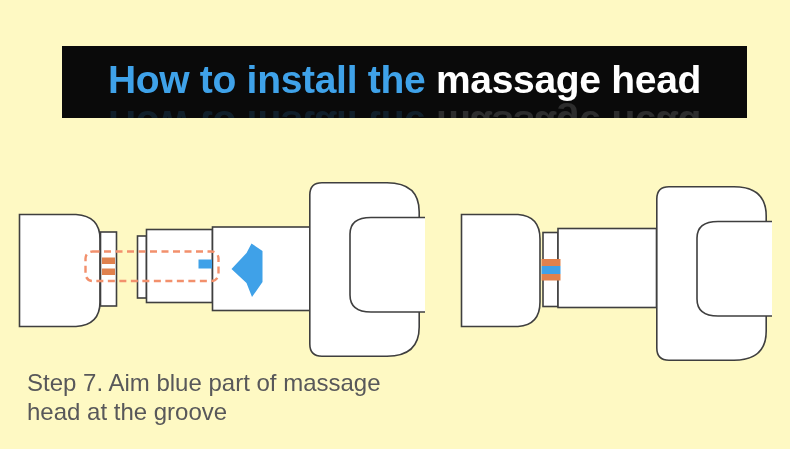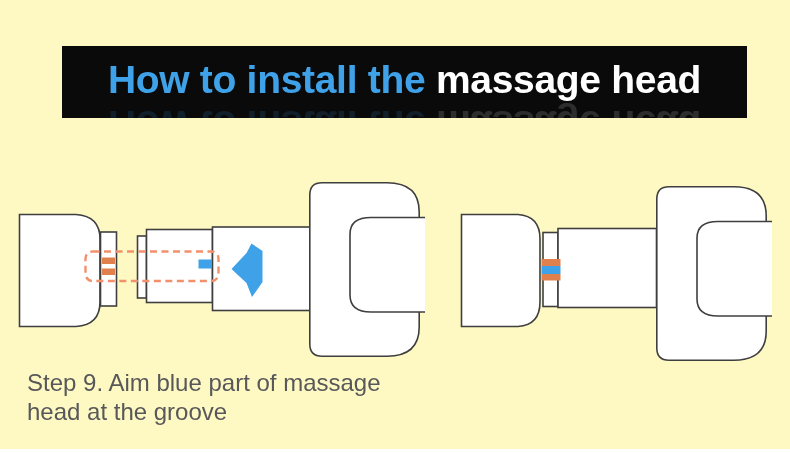--- a/index.html
+++ b/index.html
@@ -85,15 +85,15 @@
     <g transform="translate(656,186)">
       <path class="o" d="M 13,0.8 H 78 Q 110.2,0.8 110.2,30 V 145 Q 110.2,174.2 78,174.2 H 13 Q 0.8,174.2 0.8,162 V 13 Q 0.8,0.8 13,0.8 Z"></path>
       <path class="o" d="M 116,35.5 H 62 Q 41,35.5 41,52 V 113 Q 41,130 62,130 H 116"></path>
     </g>
 
     <rect x="541.5" y="259" width="19" height="7" fill="#e0814d"></rect>
     <rect x="541.5" y="266" width="19" height="8" fill="#3fa1e8"></rect>
     <rect x="541.5" y="274" width="19" height="6.5" fill="#e0814d"></rect>
   </svg>
 
-  <div class="caption cap1">Step 9. Aim blue part of massage head at the groove</div>
+  <div class="caption cap1">Step 7. Aim blue part of massage head at the groove</div>
 
 </div>
 
 </body></html>

